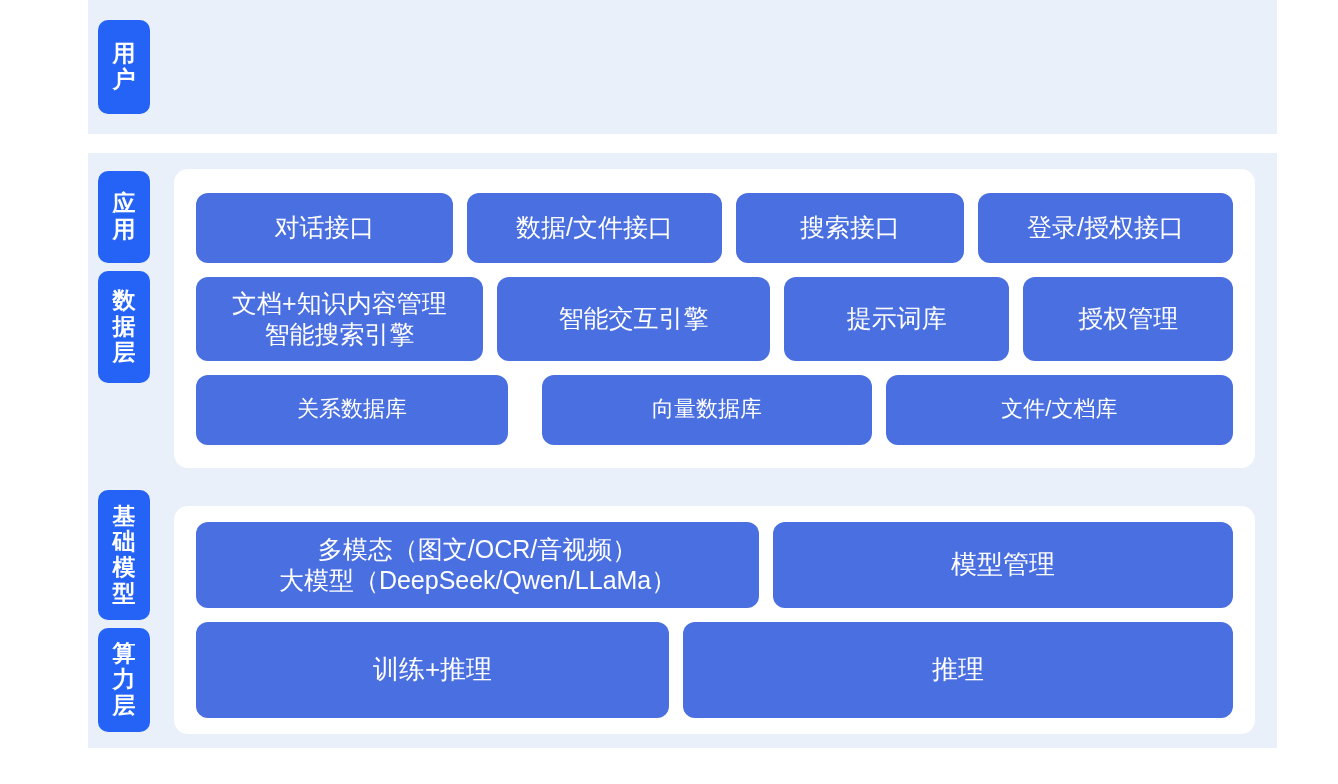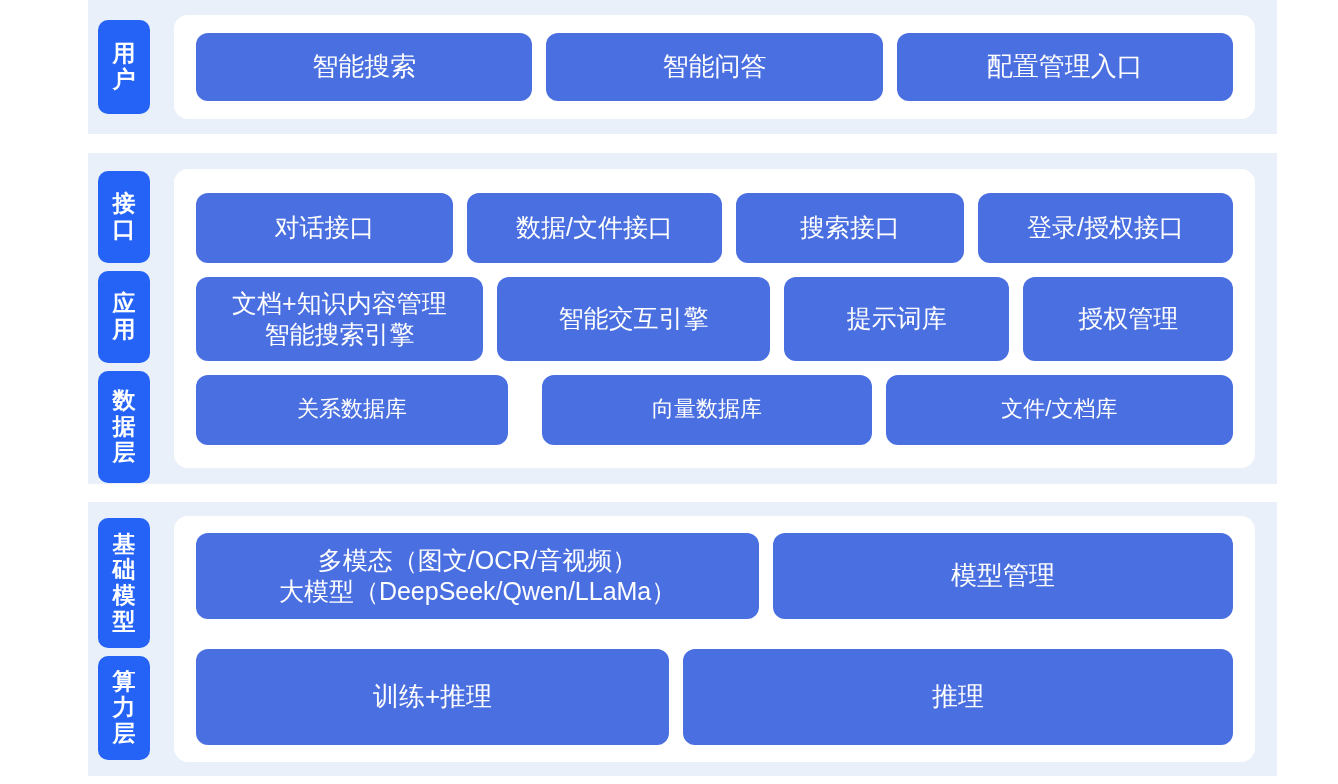--- a/index.html
+++ b/index.html
@@ -25,21 +25,21 @@
     position: absolute;
     left: 88px;
     width: 1189px;
     background: #eaf0f9;
     display: flex;
     flex-direction: row;
     align-items: stretch;
   }
   .section-users   { top: 0px;   height: 134px; }
   .section-platform{ top: 153px; height: 331px; }
-  .section-infra   { top: 502px; height: 274px; }
+  .section-infra   { top: 474px; height: 274px; align-items: flex-end; }
 
   
   .label-col {
     width: 72px;
     flex: 0 0 72px;
     display: flex;
     flex-direction: column;
     align-items: center;
     padding: 20px 0 20px 0;
     gap: 6px;
@@ -136,49 +136,39 @@
   .data-2 { flex: 1.06 1 0; margin-left: 20px; }
   .data-3 { flex: 1.12 1 0; }
 
   
   .row-model .box { height: 86px; }
   .model-1 { flex: 1.42 1 0; font-size: 25px; line-height: 1.26; }
   .model-2 { flex: 1.06 1 0; font-size: 26px; }
   .model-3 { flex: 1.15 1 0; font-size: 26px; }
 
   
-  .row-compute .box { height: 96px; font-size: 26px; margin-top: 16px; }
+  .row-compute .box { height: 96px; font-size: 26px; }
   .compute-1 { flex: 1.0 1 0; }
   .compute-2 { flex: 1.17 1 0; }
 </style>
 </head>
 <body>
 
 <div id="diagram">
 
   <div class="section section-users">
     <div class="label-col">
       <div class="vlabel vlabel-users">
         <span>用户</span>
       </div>
     </div>
-    <div class="panel">
-      <div class="row row-users">
-        <div class="box">智能搜索</div>
-        <div class="box">智能问答</div>
-        <div class="box">配置管理入口</div>
-      </div>
-    </div>
   </div>
 
   <div class="section section-platform">
     <div class="label-col">
-      <div class="vlabel vlabel-api">
-        <span>接口</span>
-      </div>
       <div class="vlabel vlabel-app">
         <span>应用</span>
       </div>
       <div class="vlabel vlabel-data">
         <span>数据层</span>
       </div>
     </div>
     <div class="panel">
 
       <div class="row row-api">

